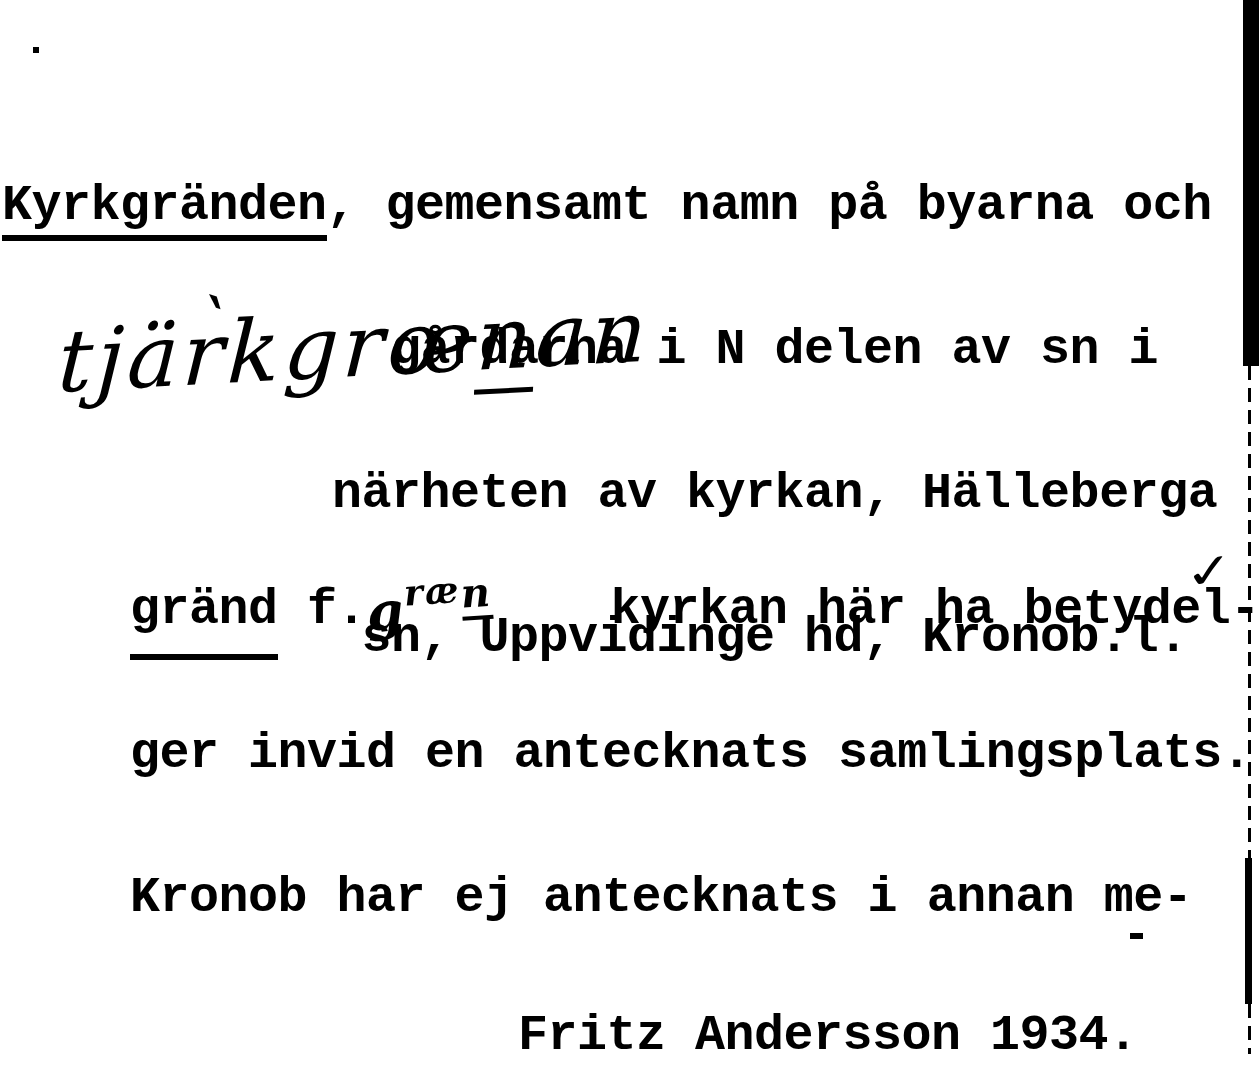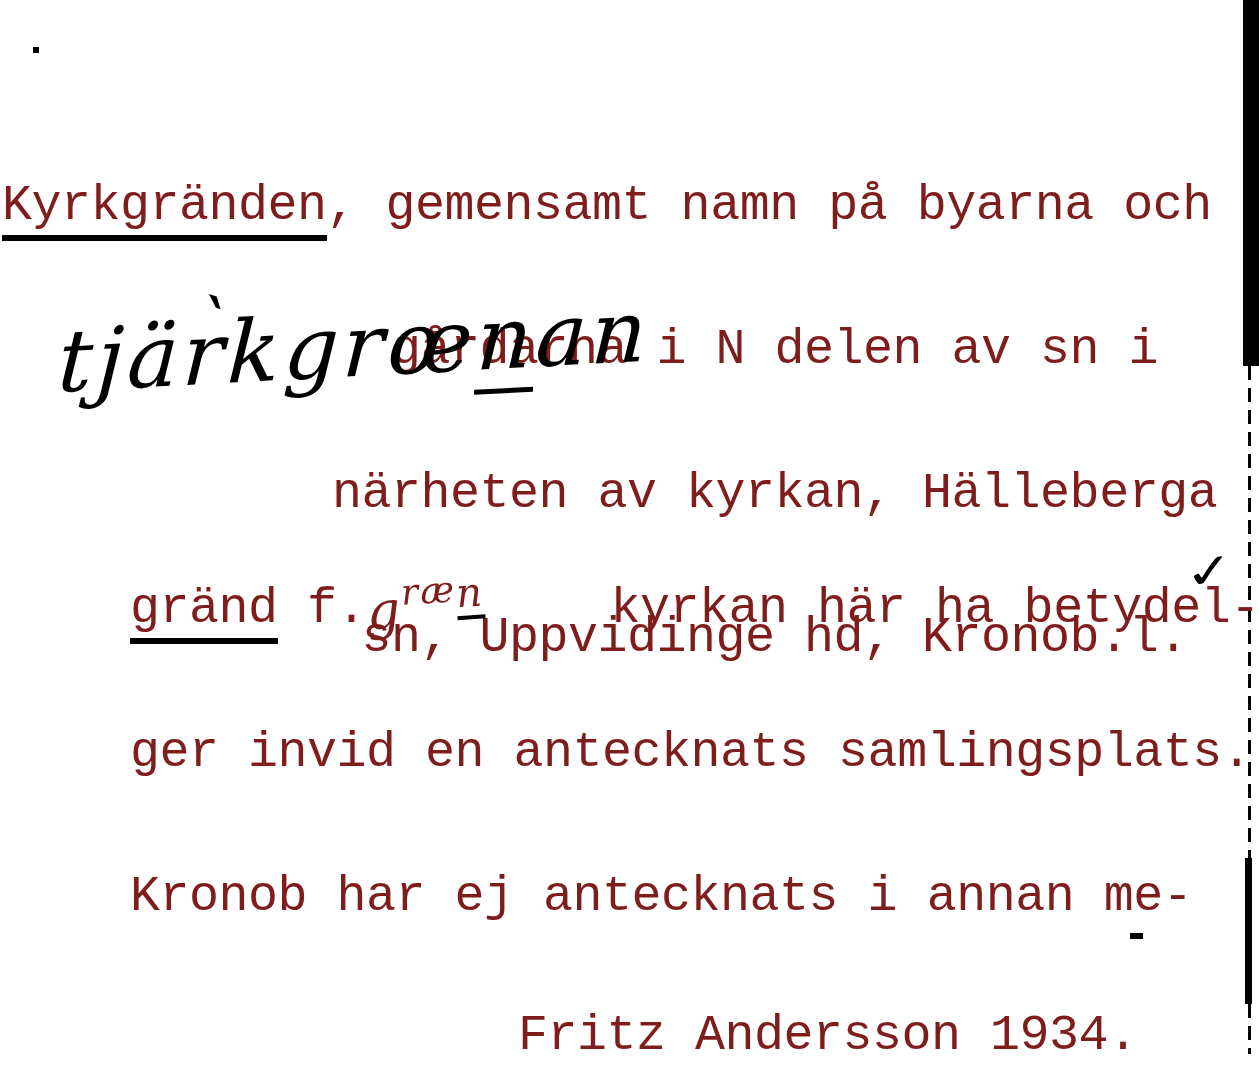--- a/index.html
+++ b/index.html
@@ -12,22 +12,22 @@
     color: #000000;
     overflow: hidden;
     font-family: "Liberation Mono", "DejaVu Sans Mono", monospace;
   }
   .typed {
     font-family: "Liberation Mono", "DejaVu Sans Mono", monospace;
     font-size: 50px;
     line-height: 48px;
     letter-spacing: -0.5px;
     white-space: pre;
-    color: #7f1d1d;
-    font-weight: 400;
+    color: #000000;
+    font-weight: 700;
   }
   
   .head-block { position: absolute; left: 2px; top: 86px; }
   .head-line1 { display: block; }
   .headword { border-bottom: 6px solid #000; padding-bottom: 1px; }
   .head-cont { display: block; padding-left: 330px; text-align: center; }
   
   .dialect {
     position: absolute; left: 58px; top: 296px;
     font-family: "DejaVu Serif", serif;
@@ -40,21 +40,21 @@
   .dialect .uline { border-bottom: 5px solid #000; }
   .dialect-accent {
     position: absolute; left: 196px; top: 288px;
     font-size: 60px; font-weight: bold;
     transform: rotate(18deg);
     font-family: "DejaVu Serif", serif;
   }
   
   .body-block { position: absolute; left: 130px; top: 468px; }
   .body-line { display: block; }
-  .term { border-bottom: 6px solid #000; padding-bottom: 1px; }
+  .term { border-bottom: 6px solid #000; padding-bottom: 16px; }
   .phonetic {
     display: inline-block;
     width: 215px;
     font-family: "DejaVu Serif", serif;
     font-style: italic;
     font-size: 52px;
     letter-spacing: 2px;
     vertical-align: baseline;
     transform: rotate(-4deg);
     white-space: pre;

